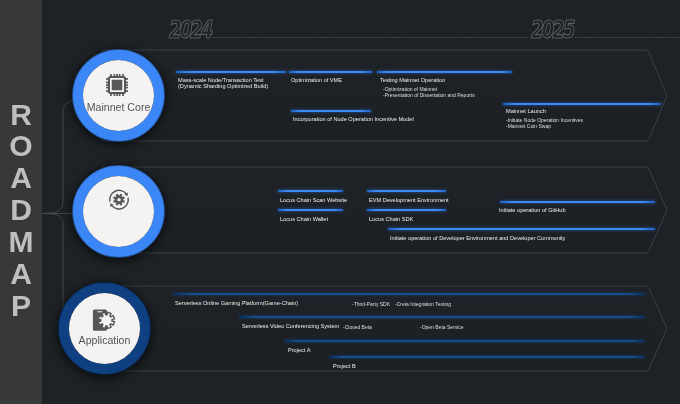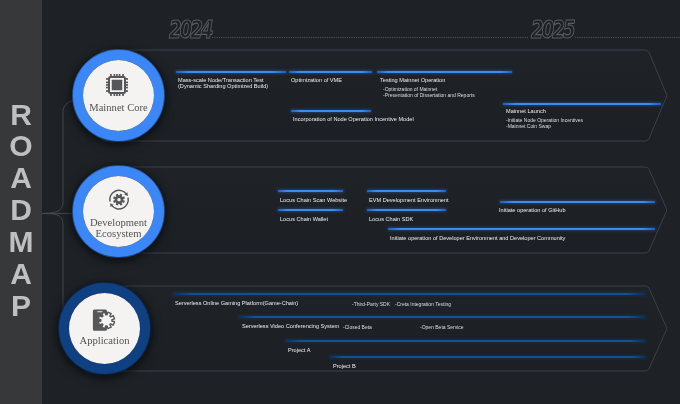--- a/index.html
+++ b/index.html
@@ -24,21 +24,21 @@
 
   
   .year{position:absolute;font-family:"DejaVu Sans",sans-serif;
       font-style:oblique 16deg;font-weight:bold;
       font-size:28px;letter-spacing:-3.0px;
       transform:scale(.645,.89);transform-origin:left top;
       color:rgba(0,0,0,0);
       -webkit-text-stroke:1.3px #585c62;}
 
   
-  .node{position:absolute;width:95px;height:95px;font-family:Liberation Serif, serif;}
+  .node{position:absolute;width:95px;height:95px;}
   .node .halo{position:absolute;left:2px;top:2px;width:91px;height:91px;border-radius:50%;box-shadow:0 2px 9px 3px rgba(0,0,0,.55);}
   .node .disc{position:absolute;left:12px;top:12px;width:71px;height:71px;border-radius:50%;
       background:#f4f3f1;box-sizing:border-box;overflow:hidden;}
   .node .icon{position:absolute;left:50%;transform:translateX(-50%);}
   .node .label{position:absolute;left:0;width:71px;color:#525356;
       font-size:10.6px;line-height:11.1px;text-align:center;white-space:pre-line;}
 
   
   .bar{position:absolute;height:2px;box-shadow:0 0 3px 0.5px rgba(45,120,235,.45);}
   .itm{position:absolute;color:#eceef0;white-space:pre;font-size:5.6px;line-height:6px;}
@@ -174,22 +174,20 @@
         <svg class="icon" style="top:13.4px;margin-left:0.3px" width="21.3" height="21.3" viewBox="0 0 42 42">
           <g fill="none" stroke="#565759" stroke-width="2.9" stroke-linecap="butt">
             <path d="M3.10 24.80 A18.3 18.3 0 0 1 35.42 9.73"></path>
             <path d="M38.90 17.20 A18.3 18.3 0 0 1 6.58 32.27"></path>
           </g>
           <path fill="#565759" d="M38.62 13.83 L37.69 6.31 L31.55 11.11 Z"></path>
           <path fill="#565759" d="M3.38 28.17 L4.31 35.69 L10.45 30.89 Z"></path>
           <path fill="#565759" d="M32.77 23.34 L30.98 27.67 L27.81 26.26 L26.26 27.81 L27.67 30.98 L23.34 32.77 L22.09 29.53 L19.91 29.53 L18.66 32.77 L14.33 30.98 L15.74 27.81 L14.19 26.26 L11.02 27.67 L9.23 23.34 L12.47 22.09 L12.47 19.91 L9.23 18.66 L11.02 14.33 L14.19 15.74 L15.74 14.19 L14.33 11.02 L18.66 9.23 L19.91 12.47 L22.09 12.47 L23.34 9.23 L27.67 11.02 L26.26 14.19 L27.81 15.74 L30.98 14.33 L32.77 18.66 L29.53 19.91 L29.53 22.09 Z"></path>
           <circle cx="21" cy="21" r="3.4" fill="#f4f3f1"></circle>
         </svg>
-        <div class="label" style="top:40.5px">Development
-Ecosystem</div>
       </div>
     </div>
 
     <div class="node" style="left:57px;top:281px;">
       <div class="halo"></div>
       <svg width="95" height="95" viewBox="0 0 95 95">
         <circle cx="47.5" cy="47.5" r="40.9" fill="none" stroke="#0e4082" stroke-width="10.9"></circle>
       </svg>
       <div class="disc">
         <svg class="icon" style="top:16px;margin-left:-0.5px" width="23" height="22.2" viewBox="0 0 47 45">

